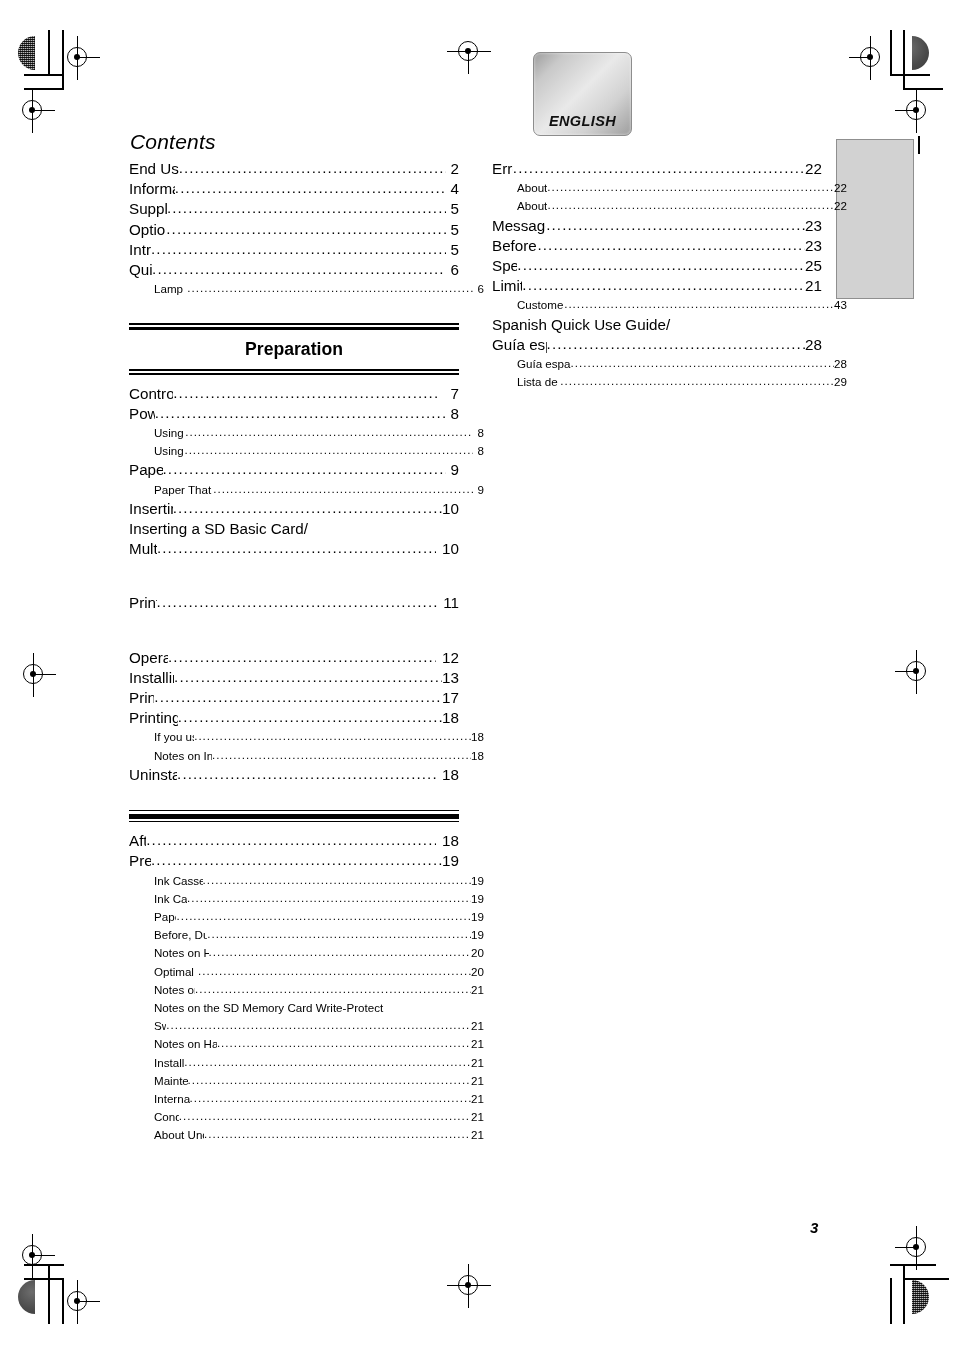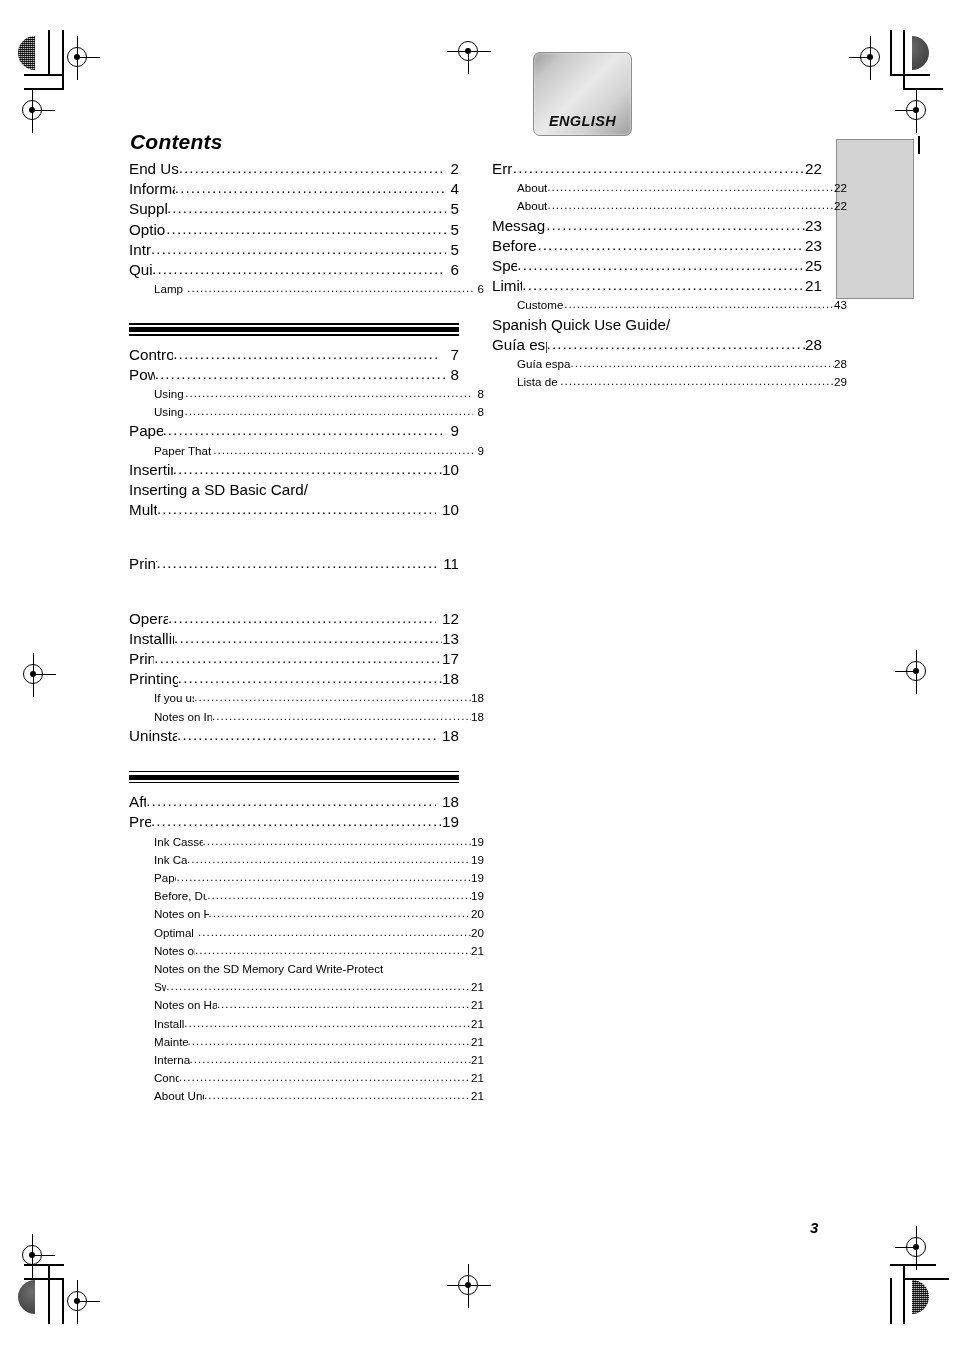--- a/index.html
+++ b/index.html
@@ -128,21 +128,21 @@
     height: 18px;
     background: #000;
   }
 
   
   .contents-title {
     position: absolute;
     left: 130px;
     top: 130px;
     font-size: 21px;
-    font-weight: bold;
+    font-weight: normal;
     font-style: italic;
     letter-spacing: .2px;
   }
 
   .col {
     position: absolute;
     width: 330px;
   }
   .col-left  { left: 129px; top: 159px; }
   .col-right { left: 492px; top: 159px; }
@@ -378,135 +378,136 @@
     </div>
     <div class="toc-row lv1">
       <span class="t">Quick Guide </span>
       <span class="leader">........................................................................................................................................................................................................</span>
       <span class="pg">6</span>
     </div>
     <div class="toc-row lv2">
       <span class="t">Lamp indication list </span>
       <span class="leader">........................................................................................................................................................................................................</span>
       <span class="pg">6</span>
+    </div>
+    <div class="spacer-lg"></div>
+    <div class="sec">
+      <div class="rules-top">
+        <div class="rule-thin"></div>
+        <div class="rule-gap"></div>
+        <div class="rule-thick"></div>
+      </div>
+      <div class="sec-title">Preparation</div>
+      <div class="rules-bot">
+        <div class="rule-thick"></div>
+        <div class="rule-gap"></div>
+        <div class="rule-thin"></div>
+      </div>
+    </div>
+    <div class="spacer-sm"></div>
+    <div class="toc-row lv1 gap">
+      <span class="t">Controls and Components </span>
+      <span class="leader">........................................................................................................................................................................................................</span>
+      <span class="pg">7</span>
+    </div>
+    <div class="toc-row lv1">
+      <span class="t">Power Supply </span>
+      <span class="leader">........................................................................................................................................................................................................</span>
+      <span class="pg">8</span>
+    </div>
+    <div class="toc-row lv2">
+      <span class="t">Using AC Adaptor </span>
+      <span class="leader">........................................................................................................................................................................................................</span>
+      <span class="pg">8</span>
+    </div>
+    <div class="toc-row lv2">
+      <span class="t">Using the Battery </span>
+      <span class="leader">........................................................................................................................................................................................................</span>
+      <span class="pg">8</span>
+    </div>
+    <div class="toc-row lv1">
+      <span class="t">Paper/Ink cassette </span>
+      <span class="leader">........................................................................................................................................................................................................</span>
+      <span class="pg">9</span>
+    </div>
+    <div class="toc-row lv2">
+      <span class="t">Paper That Can Be Used For Printing </span>
+      <span class="leader">........................................................................................................................................................................................................</span>
+      <span class="pg">9</span>
+    </div>
+    <div class="toc-row lv1">
+      <span class="t">Inserting the Ink Cassette </span>
+      <span class="leader">........................................................................................................................................................................................................</span>
+      <span class="pg">10</span>
+    </div>
+    <div class="lv1-cont"><span>Inserting a SD Basic Card/</span></div>
+    <div class="toc-row lv1 gap">
+      <span class="t">MultiMediaCard </span>
+      <span class="leader">........................................................................................................................................................................................................</span>
+      <span class="pg">10</span>
+    </div>
+    <div class="spacer-lg"></div>
+    <div class="spacer-sm"></div>
+    <div class="toc-row lv1 gap">
+      <span class="t">Printing images </span>
+      <span class="leader">........................................................................................................................................................................................................</span>
+      <span class="pg">11</span>
+    </div>
+    <div class="spacer-lg"></div>
+    <div class="spacer-sm"></div>
+    <div class="toc-row lv1 gap">
+      <span class="t">Operating environment </span>
+      <span class="leader">........................................................................................................................................................................................................</span>
+      <span class="pg">12</span>
+    </div>
+    <div class="toc-row lv1">
+      <span class="t">Installing the Printer Driver </span>
+      <span class="leader">........................................................................................................................................................................................................</span>
+      <span class="pg">13</span>
+    </div>
+    <div class="toc-row lv1">
+      <span class="t">Printer setting </span>
+      <span class="leader">........................................................................................................................................................................................................</span>
+      <span class="pg">17</span>
+    </div>
+    <div class="toc-row lv1">
+      <span class="t">Printing a file in the computer </span>
+      <span class="leader">........................................................................................................................................................................................................</span>
+      <span class="pg">18</span>
+    </div>
+    <div class="toc-row lv2">
+      <span class="t">If you use Windows XP: </span>
+      <span class="leader">........................................................................................................................................................................................................</span>
+      <span class="pg">18</span>
+    </div>
+    <div class="toc-row lv2">
+      <span class="t">Notes on Installation of Printer Driver </span>
+      <span class="leader">........................................................................................................................................................................................................</span>
+      <span class="pg">18</span>
+    </div>
+    <div class="toc-row lv1 gap">
+      <span class="t">Uninstalling the Printer Driver </span>
+      <span class="leader">........................................................................................................................................................................................................</span>
+      <span class="pg">18</span>
     </div>
     <div class="spacer-lg"></div>
     <div class="sec">
       <div class="rules-top">
         <div class="rule-thin"></div>
         <div class="rule-gap"></div>
         <div class="rule-thick"></div>
       </div>
       <div class="rules-bot">
         <div class="rule-thick"></div>
         <div class="rule-gap"></div>
         <div class="rule-thin"></div>
       </div>
     </div>
     <div class="spacer-sm"></div>
     <div class="toc-row lv1 gap">
-      <span class="t">Controls and Components </span>
-      <span class="leader">........................................................................................................................................................................................................</span>
-      <span class="pg">7</span>
-    </div>
-    <div class="toc-row lv1">
-      <span class="t">Power Supply </span>
-      <span class="leader">........................................................................................................................................................................................................</span>
-      <span class="pg">8</span>
-    </div>
-    <div class="toc-row lv2">
-      <span class="t">Using AC Adaptor </span>
-      <span class="leader">........................................................................................................................................................................................................</span>
-      <span class="pg">8</span>
-    </div>
-    <div class="toc-row lv2">
-      <span class="t">Using the Battery </span>
-      <span class="leader">........................................................................................................................................................................................................</span>
-      <span class="pg">8</span>
-    </div>
-    <div class="toc-row lv1">
-      <span class="t">Paper/Ink cassette </span>
-      <span class="leader">........................................................................................................................................................................................................</span>
-      <span class="pg">9</span>
-    </div>
-    <div class="toc-row lv2">
-      <span class="t">Paper That Can Be Used For Printing </span>
-      <span class="leader">........................................................................................................................................................................................................</span>
-      <span class="pg">9</span>
-    </div>
-    <div class="toc-row lv1">
-      <span class="t">Inserting the Ink Cassette </span>
-      <span class="leader">........................................................................................................................................................................................................</span>
-      <span class="pg">10</span>
-    </div>
-    <div class="lv1-cont"><span>Inserting a SD Basic Card/</span></div>
-    <div class="toc-row lv1 gap">
-      <span class="t">MultiMediaCard </span>
-      <span class="leader">........................................................................................................................................................................................................</span>
-      <span class="pg">10</span>
-    </div>
-    <div class="spacer-lg"></div>
-    <div class="spacer-sm"></div>
-    <div class="toc-row lv1 gap">
-      <span class="t">Printing images </span>
-      <span class="leader">........................................................................................................................................................................................................</span>
-      <span class="pg">11</span>
-    </div>
-    <div class="spacer-lg"></div>
-    <div class="spacer-sm"></div>
-    <div class="toc-row lv1 gap">
-      <span class="t">Operating environment </span>
-      <span class="leader">........................................................................................................................................................................................................</span>
-      <span class="pg">12</span>
-    </div>
-    <div class="toc-row lv1">
-      <span class="t">Installing the Printer Driver </span>
-      <span class="leader">........................................................................................................................................................................................................</span>
-      <span class="pg">13</span>
-    </div>
-    <div class="toc-row lv1">
-      <span class="t">Printer setting </span>
-      <span class="leader">........................................................................................................................................................................................................</span>
-      <span class="pg">17</span>
-    </div>
-    <div class="toc-row lv1">
-      <span class="t">Printing a file in the computer </span>
-      <span class="leader">........................................................................................................................................................................................................</span>
-      <span class="pg">18</span>
-    </div>
-    <div class="toc-row lv2">
-      <span class="t">If you use Windows XP: </span>
-      <span class="leader">........................................................................................................................................................................................................</span>
-      <span class="pg">18</span>
-    </div>
-    <div class="toc-row lv2">
-      <span class="t">Notes on Installation of Printer Driver </span>
-      <span class="leader">........................................................................................................................................................................................................</span>
-      <span class="pg">18</span>
-    </div>
-    <div class="toc-row lv1 gap">
-      <span class="t">Uninstalling the Printer Driver </span>
-      <span class="leader">........................................................................................................................................................................................................</span>
-      <span class="pg">18</span>
-    </div>
-    <div class="spacer-lg"></div>
-    <div class="sec">
-      <div class="rules-top">
-        <div class="rule-thin"></div>
-        <div class="rule-gap"></div>
-        <div class="rule-thick"></div>
-      </div>
-      <div class="rules-bot">
-        <div class="rule-thick"></div>
-        <div class="rule-gap"></div>
-        <div class="rule-thin"></div>
-      </div>
-    </div>
-    <div class="spacer-sm"></div>
-    <div class="toc-row lv1 gap">
       <span class="t">After Use </span>
       <span class="leader">........................................................................................................................................................................................................</span>
       <span class="pg">18</span>
     </div>
     <div class="toc-row lv1">
       <span class="t">Precautions </span>
       <span class="leader">........................................................................................................................................................................................................</span>
       <span class="pg">19</span>
     </div>
     <div class="toc-row lv2">

